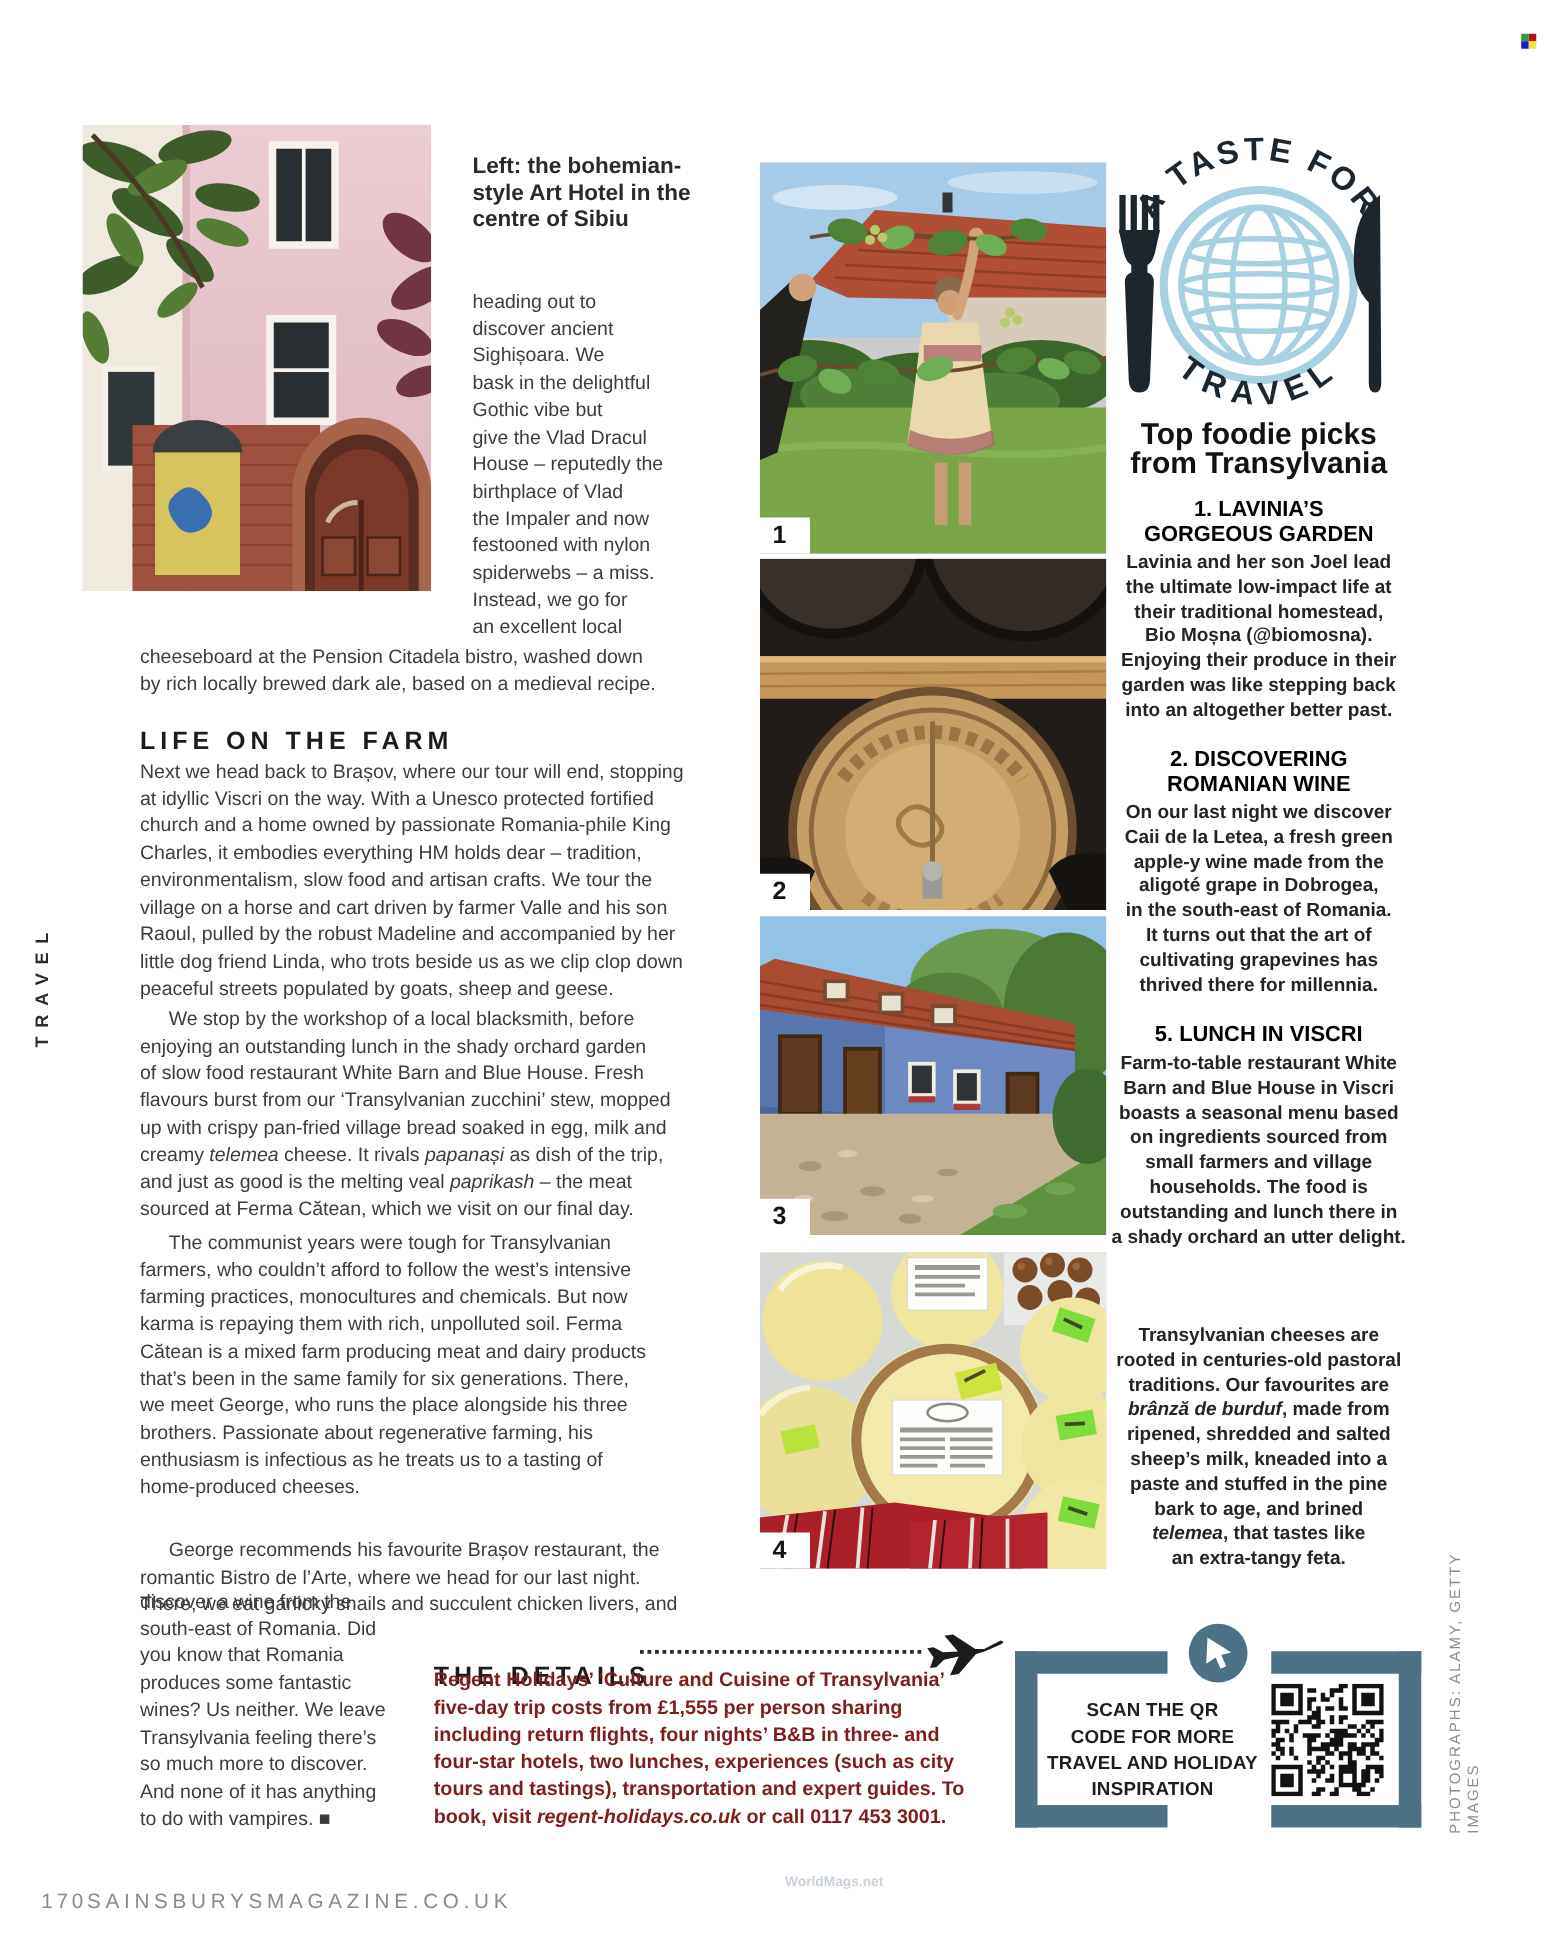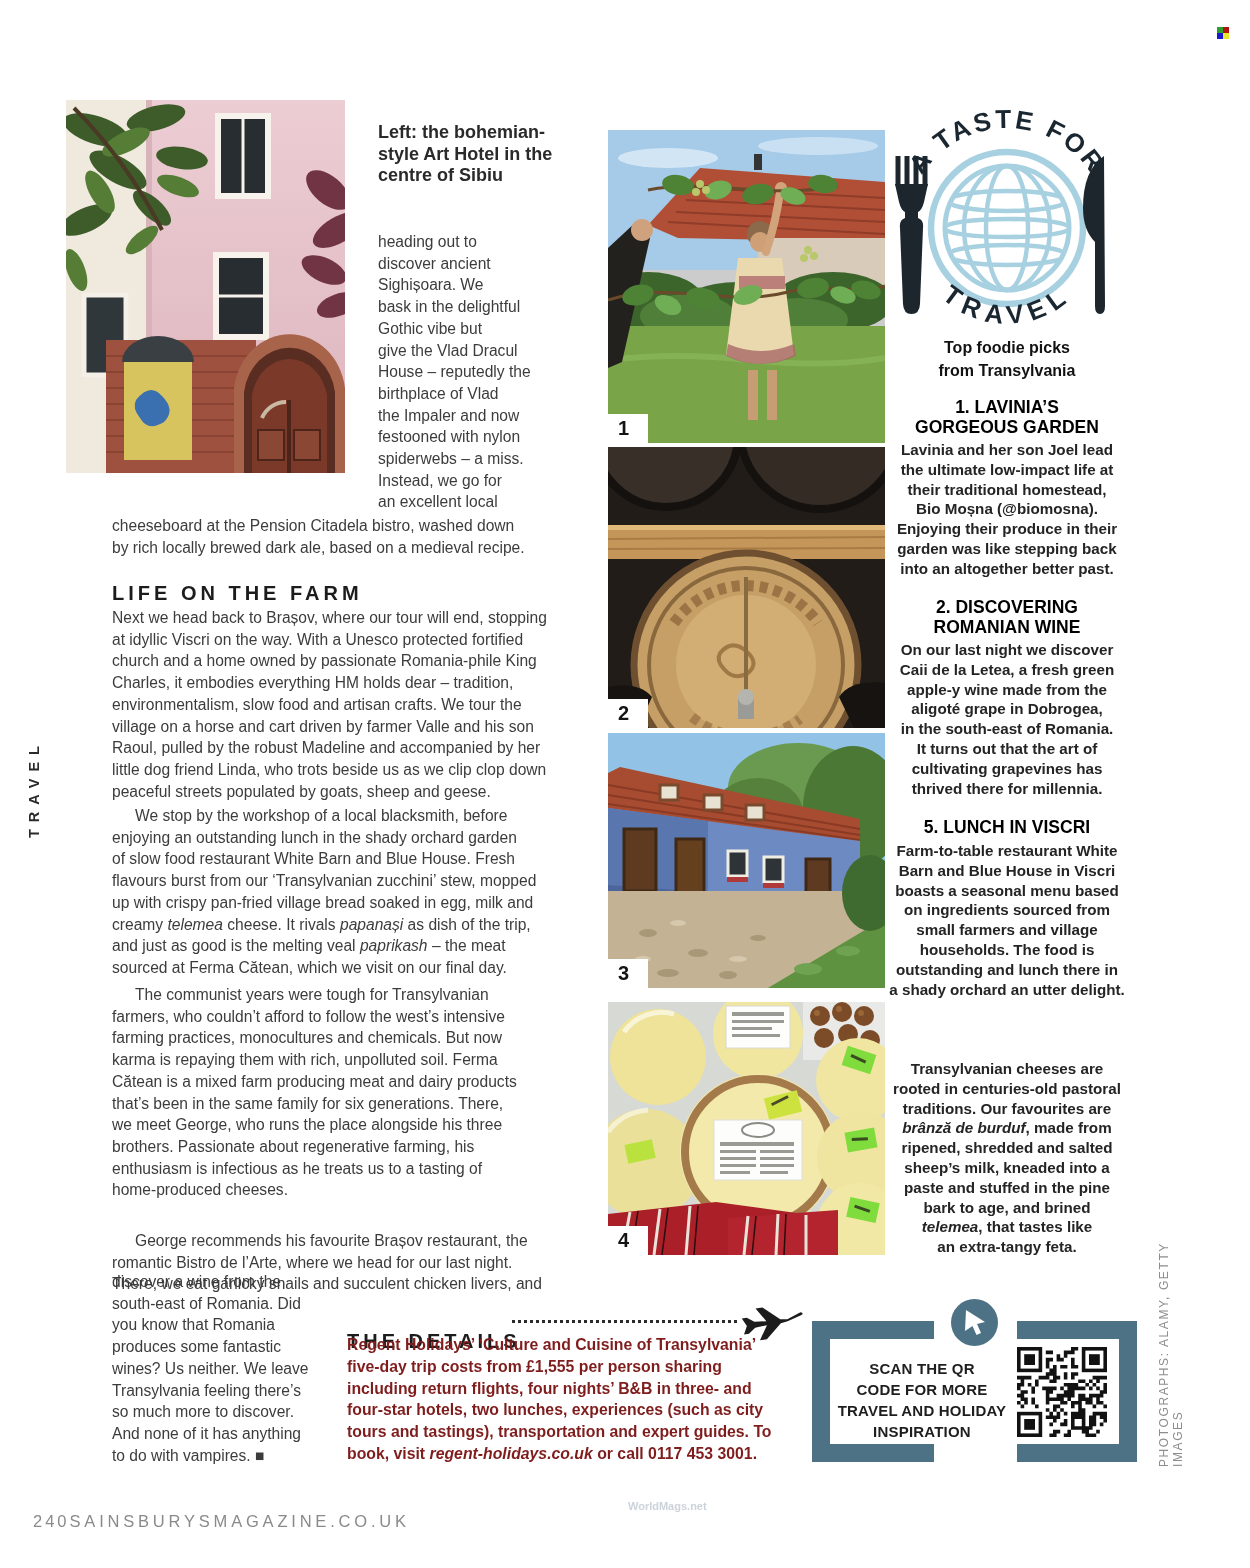--- a/index.html
+++ b/index.html
@@ -11,21 +11,21 @@
   .credit{font-size:12px;letter-spacing:1.6px;color:#8d8d8d;}
   .caption{font-weight:bold;font-size:18px;line-height:21.5px;color:#2a2a2a;}
   .body-text{font-size:15.6px;line-height:21.7px;color:#3c3c3c;}
   .indent{text-indent:23px;}
   .sec-head{font-size:20px;font-weight:bold;letter-spacing:4px;color:#1c1c1c;white-space:nowrap;}
   .details-body{font-weight:bold;font-size:15.8px;line-height:21.8px;color:#7f1d1d;}
   .details-body i{font-weight:bold;}
   .rc{width:250px;text-align:center;}
   .rc-head{font-weight:800;font-size:17.5px;line-height:19.5px;color:#000000;}
   .rc-body{font-weight:600;font-size:15.2px;line-height:19.8px;color:#242424;}
-  .tagline{font-weight:800;font-size:16px;line-height:23px;color:#121212;text-align:center;}
+  .tagline{font-weight:800;font-size:24px;line-height:23px;color:#121212;text-align:center;}
   .photo{position:absolute;left:608px;width:277px;overflow:hidden;background:#ccc;}
   .photo svg{display:block;}
   .badge{position:absolute;left:0;bottom:0;width:40px;height:29px;background:#fff;color:#141414;
          font-weight:bold;font-size:20px;line-height:29px;padding-left:10px;box-sizing:border-box;}
   .slate{background:#4d7285;}
   .qr-text{font-weight:bold;font-size:15px;line-height:21px;color:#1e1e1e;text-align:center;letter-spacing:.2px;}
   .dots{border-top:3.5px dotted #2b2b2b;height:0;}
   .footer{font-size:16.5px;color:#8a8a8a;letter-spacing:3px;}
   .footer .url{letter-spacing:3.8px;}
   .wm{font-size:11px;font-weight:bold;color:#ccd3da;}
@@ -428,21 +428,21 @@
       <rect x="64.8" y="0" width="25.2" height="25.2" fill="#121212"></rect>
       <rect x="68.4" y="3.6" width="18" height="18" fill="#ffffff"></rect>
       <rect x="72" y="7.2" width="10.8" height="10.8" fill="#121212"></rect>
       <rect x="0" y="64.8" width="25.2" height="25.2" fill="#121212"></rect>
       <rect x="3.6" y="68.4" width="18" height="18" fill="#ffffff"></rect>
       <rect x="7.2" y="72" width="10.8" height="10.8" fill="#121212"></rect>
     </svg>
 
   <div class="abs vert credit" style="left:1157px;top:1192px;height:275px;">PHOTOGRAPHS: ALAMY, GETTY IMAGES</div>
   <div class="abs footer" style="left:33px;top:1512px;">
-    <span>240</span><span class="url">SAINSBURYSMAGAZINE.CO.UK</span>
+    <span>170</span><span class="url">SAINSBURYSMAGAZINE.CO.UK</span>
   </div>
   <div class="abs wm" style="left:628px;top:1500px;">WorldMags.net</div>
   <div class="abs" style="left:1217px;top:27px;width:12px;height:12px;">
     <div class="sq" style="left:0;top:0;background:#2f9e2f;"></div>
     <div class="sq" style="left:6px;top:0;background:#b11313;"></div>
     <div class="sq" style="left:0;top:6px;background:#1a1acc;"></div>
     <div class="sq" style="left:6px;top:6px;background:#e8e82a;"></div>
   </div>
 </div>
 

